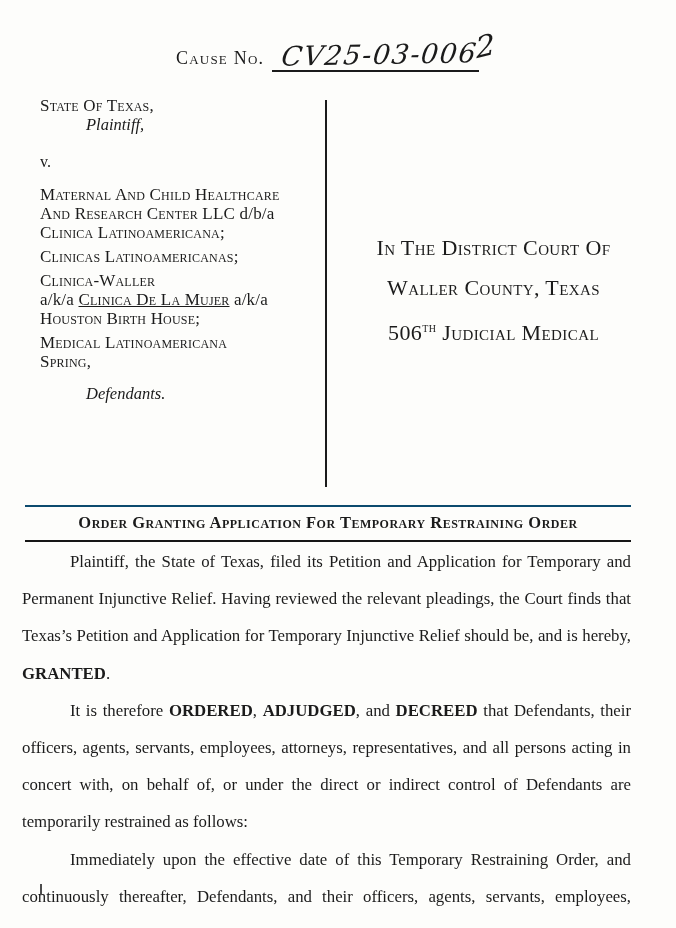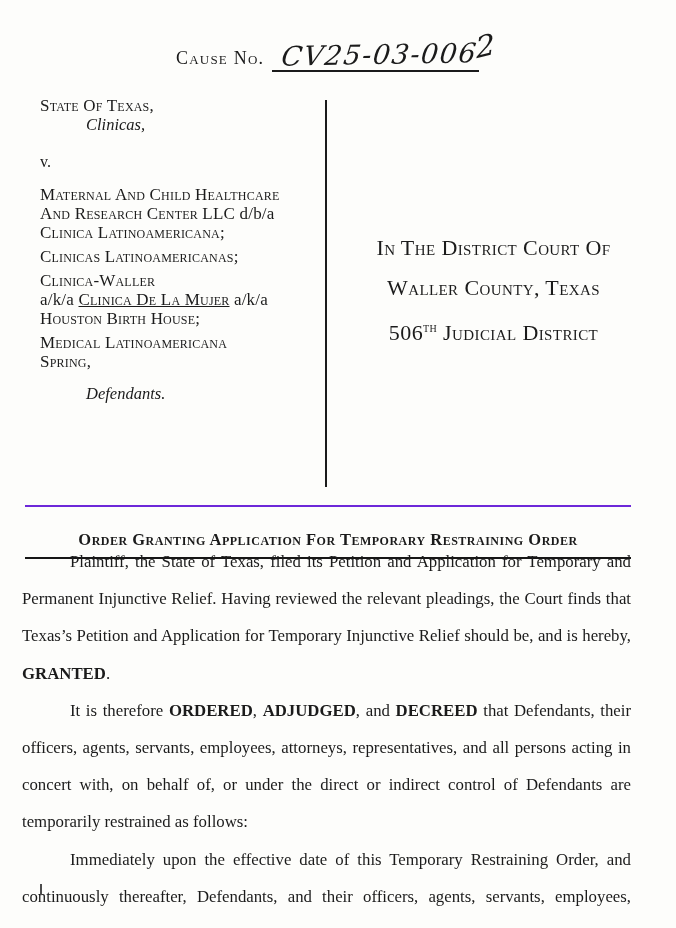--- a/index.html
+++ b/index.html
@@ -63,24 +63,24 @@
 
   .caption-right {
     position:absolute; top:238px; left:327px; width:333px;
     text-align:center; font-size:22px;
   }
   .court-line { line-height:20px; margin-bottom:20px; letter-spacing:0.4px; }
 
   
   .title-block {
     position:absolute; top:505px; left:25px; width:606px;
-    border-top:2px solid #6d28d9;
+    border-top:2px solid #0c4a6e;
     border-bottom:2px solid #161616;
     text-align:center;
-    padding:22px 0 6px 0;
+    padding:5px 0 6px 0;
   }
   .order-title {
     font-weight:bold; font-variant:small-caps;
     font-size:16.5px; letter-spacing:0.5px; line-height:22px;
   }
 
   
   .body-text {
     position:absolute; top:543px; left:22px; width:609px;
     font-size:16.8px; line-height:37.2px;
@@ -98,42 +98,42 @@
 <body>
 
 <div class="page">
 
   <div class="cause-line">
     <span class="cause-label">Cause No.</span><span class="cause-underline"><span class="handwriting">CV25-03-006</span></span><span class="handwriting cause-tail">2</span>
   </div>
 
   <div class="caption-left">
     <div class="cap-line sc">State Of Texas,</div>
-    <div class="role">Clinicas,</div>
+    <div class="role">Plaintiff,</div>
     <div class="versus">v.</div>
     <div id="defendant-lines">
         <div class="cap-line gap"><span style="font-variant: small-caps;">Maternal And Child Healthcare</span></div>
         <div class="cap-line"><span style="font-variant: small-caps;">And Research Center LLC</span><span> d/b/a</span></div>
         <div class="cap-line"><span style="font-variant: small-caps;">Clinica Latinoamericana;</span></div>
         <div class="cap-line gap"><span style="font-variant: small-caps;">Clinicas Latinoamericanas;</span></div>
         <div class="cap-line gap"><span style="font-variant: small-caps;">Clinica-Waller</span></div>
         <div class="cap-line"><span>a/k/a </span><span style="font-variant: small-caps; text-decoration: underline;">Clinica De La Mujer</span><span> a/k/a</span></div>
         <div class="cap-line"><span style="font-variant: small-caps;">Houston Birth House;</span></div>
         <div class="cap-line gap"><span style="font-variant: small-caps;">Medical Latinoamericana</span></div>
         <div class="cap-line"><span style="font-variant: small-caps;">Spring,</span></div>
       </div>
     <div class="role defendants-role">Defendants.</div>
   </div>
 
   <div class="col-divider"></div>
 
   <div class="caption-right" id="court-lines">
       <div class="court-line sc"><span>In The District Court Of</span></div>
       <div class="court-line sc"><span>Waller County, Texas</span></div>
-      <div class="court-line sc"><span>506</span><span style="font-size: 0.62em; vertical-align: super;">th</span><span> Judicial District</span></div>
+      <div class="court-line sc"><span>506</span><span style="font-size: 0.62em; vertical-align: super;">th</span><span> Judicial Medical</span></div>
     </div>
 
   <div class="title-block">
     <div class="order-title">Order Granting Application For Temporary Restraining Order</div>
   </div>
 
   <div class="body-text" id="body-paragraphs">
       <p><span>Plaintiff, the State of Texas, filed its Petition and Application for Temporary and Permanent Injunctive Relief. Having reviewed the relevant pleadings, the Court finds that Texas’s Petition and Application for Temporary Injunctive Relief should be, and is hereby, </span><span style="font-weight: bold;">GRANTED</span><span>.</span></p>
       <p><span>It is therefore </span><span style="font-weight: bold;">ORDERED</span><span>, </span><span style="font-weight: bold;">ADJUDGED</span><span>, and </span><span style="font-weight: bold;">DECREED</span><span> that Defendants, their officers, agents, servants, employees, attorneys, representatives, and all persons acting in concert with, on behalf of, or under the direct or indirect control of Defendants are temporarily restrained as follows:</span></p>
       <p><span>Immediately upon the effective date of this Temporary Restraining Order, and continuously thereafter, Defendants, and their officers, agents, servants, employees, attorneys,</span></p>

